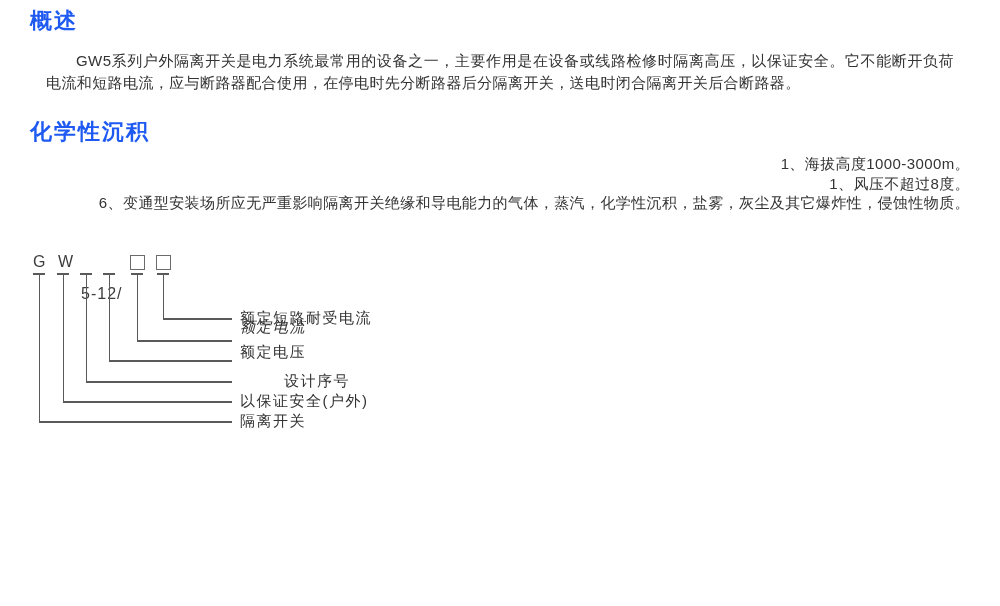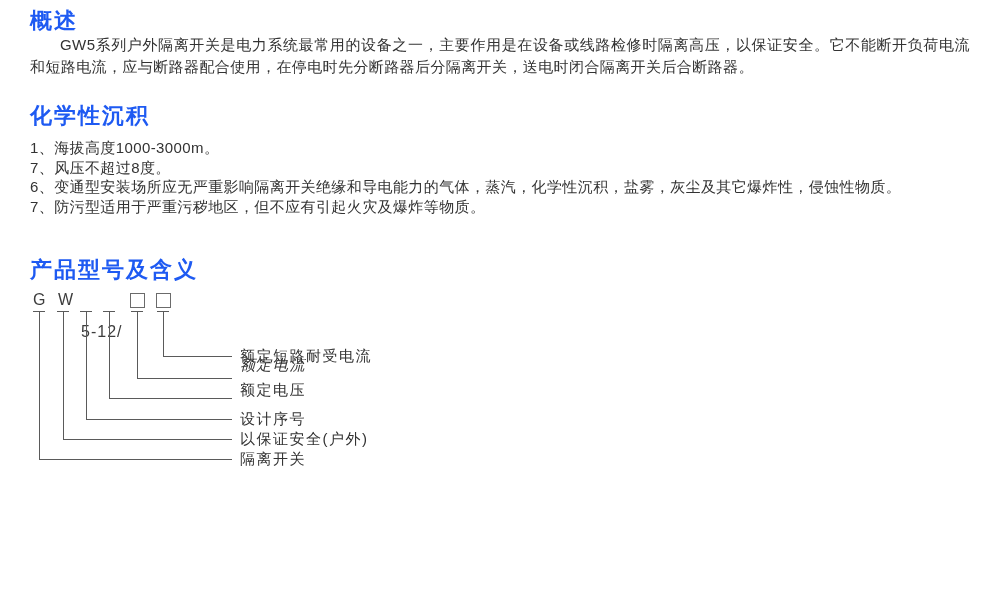--- a/index.html
+++ b/index.html
@@ -13,40 +13,41 @@
   }
   h1.sec-heading{
     font-size:22px;
     line-height:26px;
     color:#1E5AF2;
     font-weight:600;
     letter-spacing:2px;
     margin:0;
   }
   
-  #sec-overview h1{margin-bottom:0;}
+  #sec-overview h1{margin-bottom:6px;}
   .para{
-    margin:0;
+    margin:16px;
     font-size:15px;
     line-height:22px;
     letter-spacing:0.4px;
     text-indent:2em;
     color:#333333;
     text-align:justify;
   }
   
   #sec-conditions{margin-top:25px;}
   #sec-conditions h1{margin-bottom:9px;}
   ul.cond-list{
     list-style:none;
     margin:0;padding:0;
     font-size:15px;
     line-height:19.7px;
     letter-spacing:0.4px;
     color:#333333;
+    text-align:right;
   }
   
   #sec-model{margin-top:40px;}
   #sec-model h1{margin-bottom:8px;}
   .diagram{
     position:relative;
     height:180px;
     margin-left:3px;
     color:#3d3d3d;
   }
@@ -90,44 +91,42 @@
   .h-w {left:30px; top:148px;width:169px;}
   .h-g {left:6px;  top:168px;width:193px;}
   .lbl{
     position:absolute;left:207px;
     font-size:15px;line-height:20px;
     letter-spacing:1.5px;
     color:#333333;
     white-space:nowrap;
   }
   .lbl-0{top:55px;text-align:center;} .lbl-1{top:64px;font-style:italic;} .lbl-2{top:89px;}
-  .lbl-3{top:118px;}.lbl-4{top:138px;}.lbl-5{top:158px;}
+  .lbl-3{top:118px;margin-left:44px;}.lbl-4{top:138px;}.lbl-5{top:158px;}
 </style>
 </head>
 <body>
 
 <main>
 
   <section id="sec-overview">
     <h1 class="sec-heading">概述</h1>
     <p class="para">GW5系列户外隔离开关是电力系统最常用的设备之一，主要作用是在设备或线路检修时隔离高压，以保证安全。它不能断开负荷电流和短路电流，应与断路器配合使用，在停电时先分断路器后分隔离开关，送电时闭合隔离开关后合断路器。</p>
   </section>
 
   <section id="sec-conditions">
     <h1 class="sec-heading">化学性沉积</h1>
     <ul class="cond-list">
       <li>1、海拔高度1000-3000m。</li>
-      <li>7、风压不超过8度。</li>
+      <li>1、风压不超过8度。</li>
       <li>6、变通型安装场所应无严重影响隔离开关绝缘和导电能力的气体，蒸汽，化学性沉积，盐雾，灰尘及其它爆炸性，侵蚀性物质。</li>
-      <li>7、防污型适用于严重污秽地区，但不应有引起火灾及爆炸等物质。</li>
     </ul>
   </section>
 
   <section id="sec-model">
-    <h1 class="sec-heading">产品型号及含义</h1>
 
     <div class="diagram">
 
       <span class="code code-g">G</span>
       <span class="code code-w">W</span>
       <span class="code code-num">5-12/</span>
       <span class="mbox mbox-1"></span>
       <span class="mbox mbox-2"></span>
 
       <span class="ln cap cap-g"></span>

